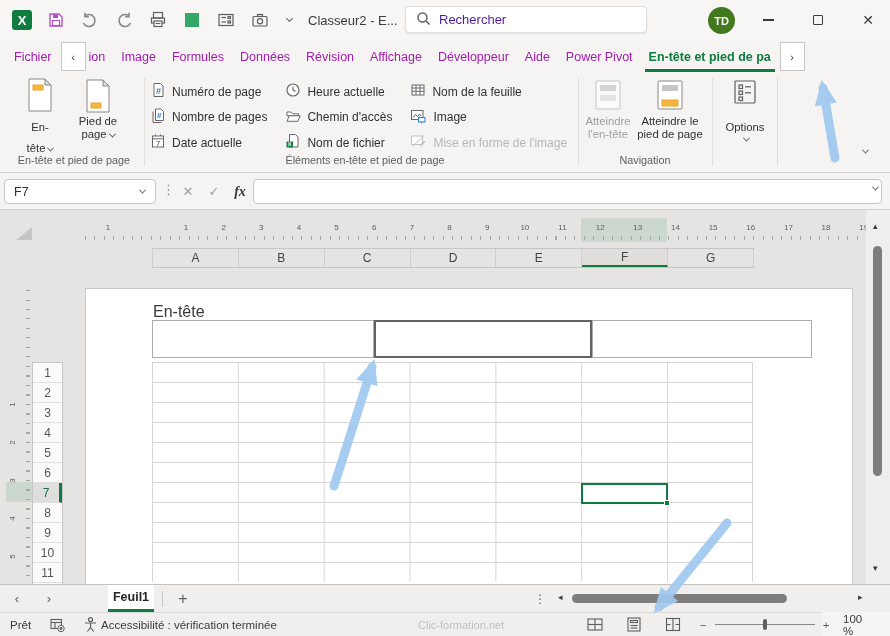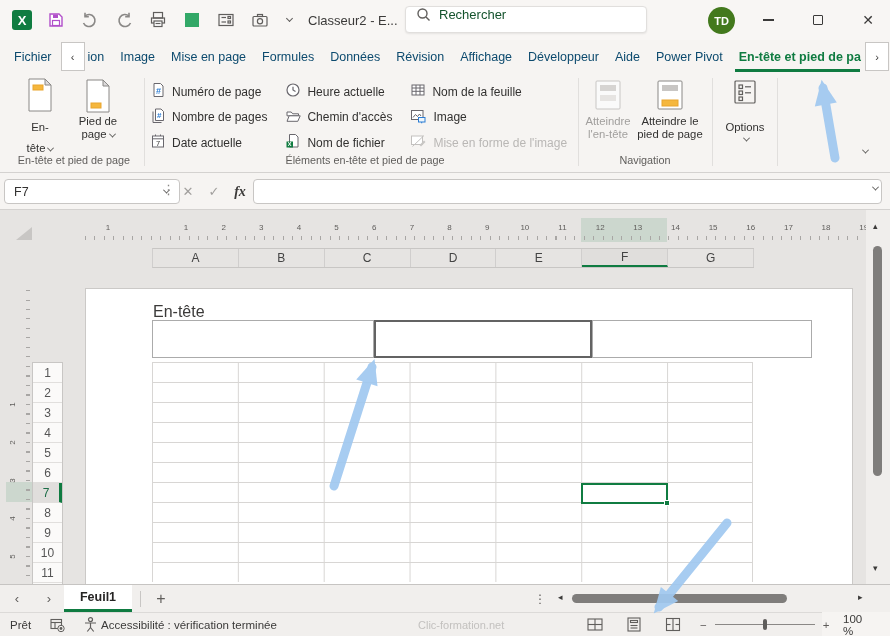--- a/index.html
+++ b/index.html
@@ -9,32 +9,32 @@
   .abs { position:absolute; }
 
   
   .titlebar { position:absolute; left:0; top:0; width:890px; height:40px; background:#f8f6f4;
               display:flex; align-items:center; }
   .qa { display:flex; align-items:center; gap:14px; padding-left:12px; }
   .qa .ic { display:inline-flex; align-items:center; justify-content:center; width:20px; height:20px; }
   .doc-title { font-size:13px; color:#3b3a39; margin-left:16px; white-space:nowrap; }
   .searchbox { position:absolute; left:405px; top:6px; width:242px; height:27px; background:#fff;
                border:1px solid #e1dfdd; border-radius:4px; box-shadow:0 1px 2px rgba(0,0,0,.08);
-               display:flex; align-items:flex-start; gap:8px; padding-left:10px; font-size:13px; color:#14532d; }
+               display:flex; align-items:center; gap:8px; padding-left:10px; font-size:13px; color:#4c1d95; }
   .avatar { position:absolute; left:708px; top:7px; width:27px; height:27px; border-radius:50%;
             background:#43791d; color:#fff; font-size:11px; font-weight:bold;
             display:flex; align-items:center; justify-content:center; }
   .wbtn { position:absolute; top:0; width:44px; height:40px; display:flex; align-items:center; justify-content:center; color:#3b3a39; }
   .min-glyph { width:11px; height:1.4px; background:#3b3a39; }
   .max-glyph { width:10px; height:10px; border:1.3px solid #3b3a39; border-radius:1px; }
   .close-glyph { font-size:14px; }
 
   
   .tabsrow { position:absolute; left:0; top:40px; width:890px; height:33px; display:flex; align-items:stretch; padding-left:6px; }
-  .rtab { display:flex; align-items:center; padding:0 8px; font-size:12.5px; color:#0c4a6e; white-space:nowrap; position:relative; }
+  .rtab { display:flex; align-items:center; padding:0 8px; font-size:12.5px; color:#a21caf; white-space:nowrap; position:relative; }
   .rtab.partial { padding-left:2px; }
   .rtab.active { color:#0f7b41; font-weight:bold; max-width:138px; overflow:hidden; }
   .rtab.active::after { content:""; position:absolute; left:4px; right:4px; bottom:1px; height:3px; background:#0f7b41; }
   .tabscroll { width:25px; margin:2px 1px; background:#fff; border:1px solid #c8c6c4;
                display:flex; align-items:center; justify-content:center; font-size:11px; color:#3b3a39; }
 
   
   .ribbon { position:absolute; left:0; top:73px; width:890px; height:100px; background:#f6f4f2; border-bottom:1px solid #d4d2d0; }
   .gsep { position:absolute; top:5px; height:88px; width:1px; background:#e1dfdd; }
   .grouplabel { position:absolute; top:81px; font-size:10.8px; color:#5f5d5b; text-align:center; white-space:nowrap; }
@@ -47,21 +47,21 @@
   .elements-grid { position:absolute; left:150px; top:6px; display:grid; grid-auto-flow:column;
                    grid-template-rows:repeat(3,25.5px); grid-template-columns:auto auto auto; column-gap:18px; }
   .elem { display:flex; align-items:center; gap:6px; font-size:12px; color:#323130; white-space:nowrap; }
   .elem.disabled { color:#b9b7b5; }
   .optbtn { position:absolute; left:716px; top:6px; width:58px; height:70px; display:flex; flex-direction:column; align-items:center; }
   .optbtn .bl { font-size:11.3px; color:#323130; margin-top:12px; }
   .collapse-chev { position:absolute; left:860px; top:76px; }
 
   
   .fbar { position:absolute; left:0; top:173px; width:890px; height:37px; background:#f6f4f2; border-bottom:1px solid #d4d2d0; }
-  .namebox { position:absolute; left:4px; top:6px; width:176px; height:25px; background:#fff; border:1px solid #c8c6c4;
+  .namebox { position:absolute; left:4px; top:6px; width:152px; height:25px; background:#fff; border:1px solid #c8c6c4;
              border-radius:4px; display:flex; align-items:center; font-size:12.5px; padding-left:9px; color:#323130; }
   .namebox .chev { position:absolute; right:10px; }
   .fdots { position:absolute; left:162px; top:9px; color:#8a8886; font-size:13px; letter-spacing:0; }
   .fbtn { position:absolute; top:6px; height:25px; display:flex; align-items:center; justify-content:center; font-size:13px; color:#a19f9d; }
   .fx { font-family:"Liberation Serif", serif; font-style:italic; font-weight:bold; color:#3b3a39; font-size:14px; }
   .finput { position:absolute; left:253px; top:6px; width:629px; height:25px; background:#fff; border:1px solid #c8c6c4; border-radius:4px; }
   .fexpand { position:absolute; right:12px; top:13px; }
 
   
   .canvas { position:absolute; left:0; top:210px; width:890px; height:374px; background:#e6e4e2; }
@@ -101,21 +101,21 @@
   .selcell { position:absolute; left:428px; top:120px; width:87px; height:21px; border:2px solid #107C41; background:transparent; }
   .fillhandle { position:absolute; right:-4px; bottom:-4px; width:6px; height:6px; background:#107C41; border:1px solid #fff; }
   .vscroll { position:absolute; left:866px; top:0; width:24px; height:374px; background:#f0eeec; }
   .vscroll .thumb { position:absolute; left:7px; top:36px; width:9px; height:230px; background:#7f7d7b; border-radius:5px; }
   .tri { color:#3b3a39; font-size:9px; line-height:9px; }
 
   
   .sheettabs { position:absolute; left:0; top:584px; width:890px; height:28px; background:#f1efed;
                border-top:1px solid #c6c4c2; display:flex; align-items:stretch; }
   .navarr { width:34px; display:flex; align-items:center; justify-content:center; color:#605e5c; font-size:13px; }
-  .stab { width:68px; background:#fff; display:flex; align-items:center; justify-content:center;
+  .stab { margin-left:44px; width:46px; background:#fff; display:flex; align-items:center; justify-content:center;
           font-size:12.5px; font-weight:bold; color:#252423; border-bottom:3px solid #0f7b41; position:relative; }
   .stab-sep { width:1px; height:16px; background:#c8c6c4; align-self:center; margin-left:8px; }
   .addsheet { width:40px; display:flex; align-items:center; justify-content:center; font-size:16px; color:#605e5c; }
   .hdots { position:absolute; left:534px; top:7px; color:#605e5c; font-size:12px; }
   .hscroll-left  { position:absolute; left:558px; top:8px; }
   .hscroll-right { position:absolute; left:858px; top:8px; }
   .hthumb { position:absolute; left:572px; top:9px; width:215px; height:9px; background:#7f7d7b; border-radius:5px; }
 
   
   .statusbar { position:absolute; left:0; top:612px; width:822px; height:24px; background:#f1efed;
@@ -222,21 +222,20 @@
     <div class="wbtn" style="left:846px;">
         <span class="close-glyph">✕</span>
       </div>
   </div>
 
   <div class="tabsrow" id="tabsrow">
       <div class="rtab">Fichier</div>
       <div class="tabscroll">‹</div>
       <div class="rtab partial">ion</div>
       <div class="rtab">Image</div>
-      <div class="rtab">Mise en page</div>
       <div class="rtab">Formules</div>
       <div class="rtab">Données</div>
       <div class="rtab">Révision</div>
       <div class="rtab">Affichage</div>
       <div class="rtab">Développeur</div>
       <div class="rtab">Aide</div>
       <div class="rtab">Power Pivot</div>
       <div class="rtab active">En-tête et pied de pa</div>
       <div class="tabscroll">›</div>
     </div>

